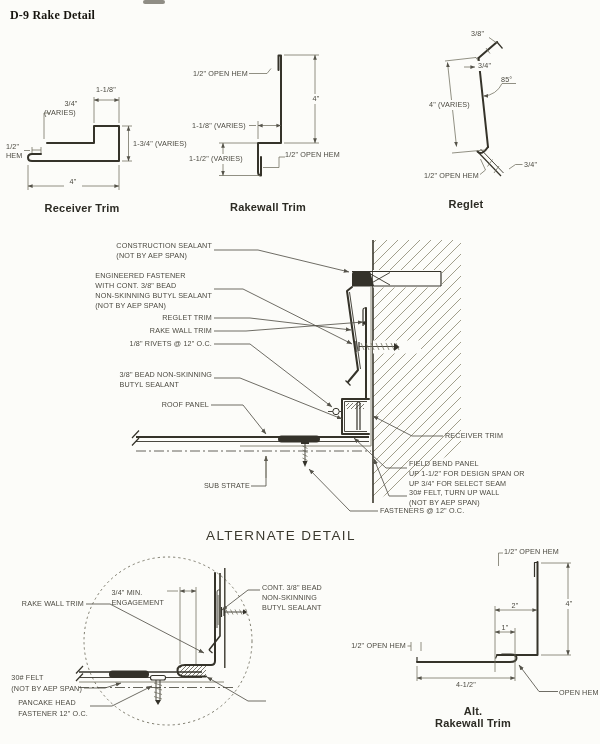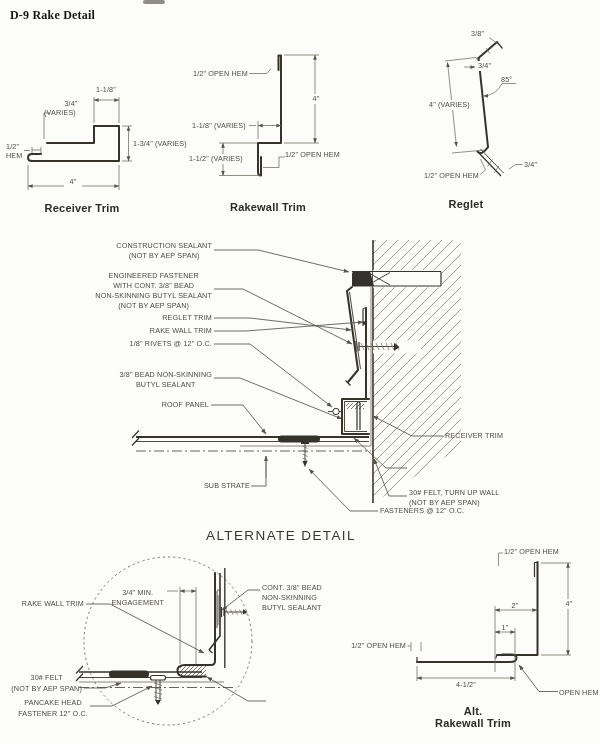--- a/index.html
+++ b/index.html
@@ -9,21 +9,21 @@
   .p  {stroke:#35332a;stroke-width:2;fill:none;stroke-linejoin:round;stroke-linecap:round;}
   .p1 {stroke:#35332a;stroke-width:1.2;fill:none;stroke-linejoin:round;}
   .p0 {stroke:#35332a;stroke-width:0.9;fill:none;}
   .d  {stroke:#6e6c5c;stroke-width:0.75;fill:none;}
   .ld {stroke:#55534a;stroke-width:0.85;fill:none;}
   .felt{stroke:#7d7b6a;stroke-width:0.9;fill:none;}
   .dash{stroke:#55534a;stroke-width:0.9;fill:none;stroke-dasharray:10 3 2 3;}
   .fill{fill:#34322a;stroke:none;}
   .lbl{position:absolute;font-size:7.2px;line-height:10px;color:#4b4940;
        letter-spacing:.15px;white-space:nowrap;}
-  .rt{text-align:center;}
+  .rt{text-align:left;}
   .ctr{text-align:center;}
   .bg{background:#fcfcf9;padding:0 1px;}
   .cap{position:absolute;font-size:11px;font-weight:bold;color:#2c2b24;
        text-align:center;letter-spacing:.2px;white-space:nowrap;line-height:12px;}
   #page-title{position:absolute;left:10px;top:8px;font-family:"Liberation Serif",serif;
        font-weight:bold;font-size:12px;color:#17150f;letter-spacing:.2px;}
   #alt-title{position:absolute;left:206px;top:528px;font-size:13.5px;
        letter-spacing:1.4px;color:#3b392e;}
   #scan-artifact{position:absolute;left:143px;top:0;width:22px;height:4px;
        background:#8f8d85;border-radius:2px;}
@@ -252,20 +252,25 @@
 <div class="lbl rt" style="right:388px;top:326px">RAKE WALL TRIM</div>
 <div class="lbl rt" style="right:388px;top:339px">1/8" RIVETS @ 12" O.C.</div>
 <div class="lbl rt" style="right:388px;top:370px">
   <div>3/8" BEAD NON-SKINNING</div>
   <div>BUTYL SEALANT</div>
 </div>
 <div class="lbl rt" style="right:391px;top:400px">ROOF PANEL</div>
 <div class="lbl rt" style="right:350px;top:481px">SUB STRATE</div>
 
 <div class="lbl" style="left:445px;top:431px">RECEIVER TRIM</div>
+<div class="lbl" style="left:409px;top:459px">
+  <div>FIELD BEND PANEL</div>
+  <div>UP 1-1/2" FOR DESIGN SPAN OR</div>
+  <div>UP 3/4" FOR SELECT SEAM</div>
+</div>
 <div class="lbl" style="left:409px;top:488px">
   <div>30# FELT, TURN UP WALL</div>
   <div>(NOT BY AEP SPAN)</div>
 </div>
 <div class="lbl" style="left:380px;top:506px">FASTENERS @ 12" O.C.</div>
 
 <div id="alt-title">ALTERNATE DETAIL</div>
 <div class="lbl rt" style="right:516px;top:599px">RAKE WALL TRIM</div>
 <div class="lbl rt" style="right:436px;top:588px">
   <div>3/4" MIN.</div>

